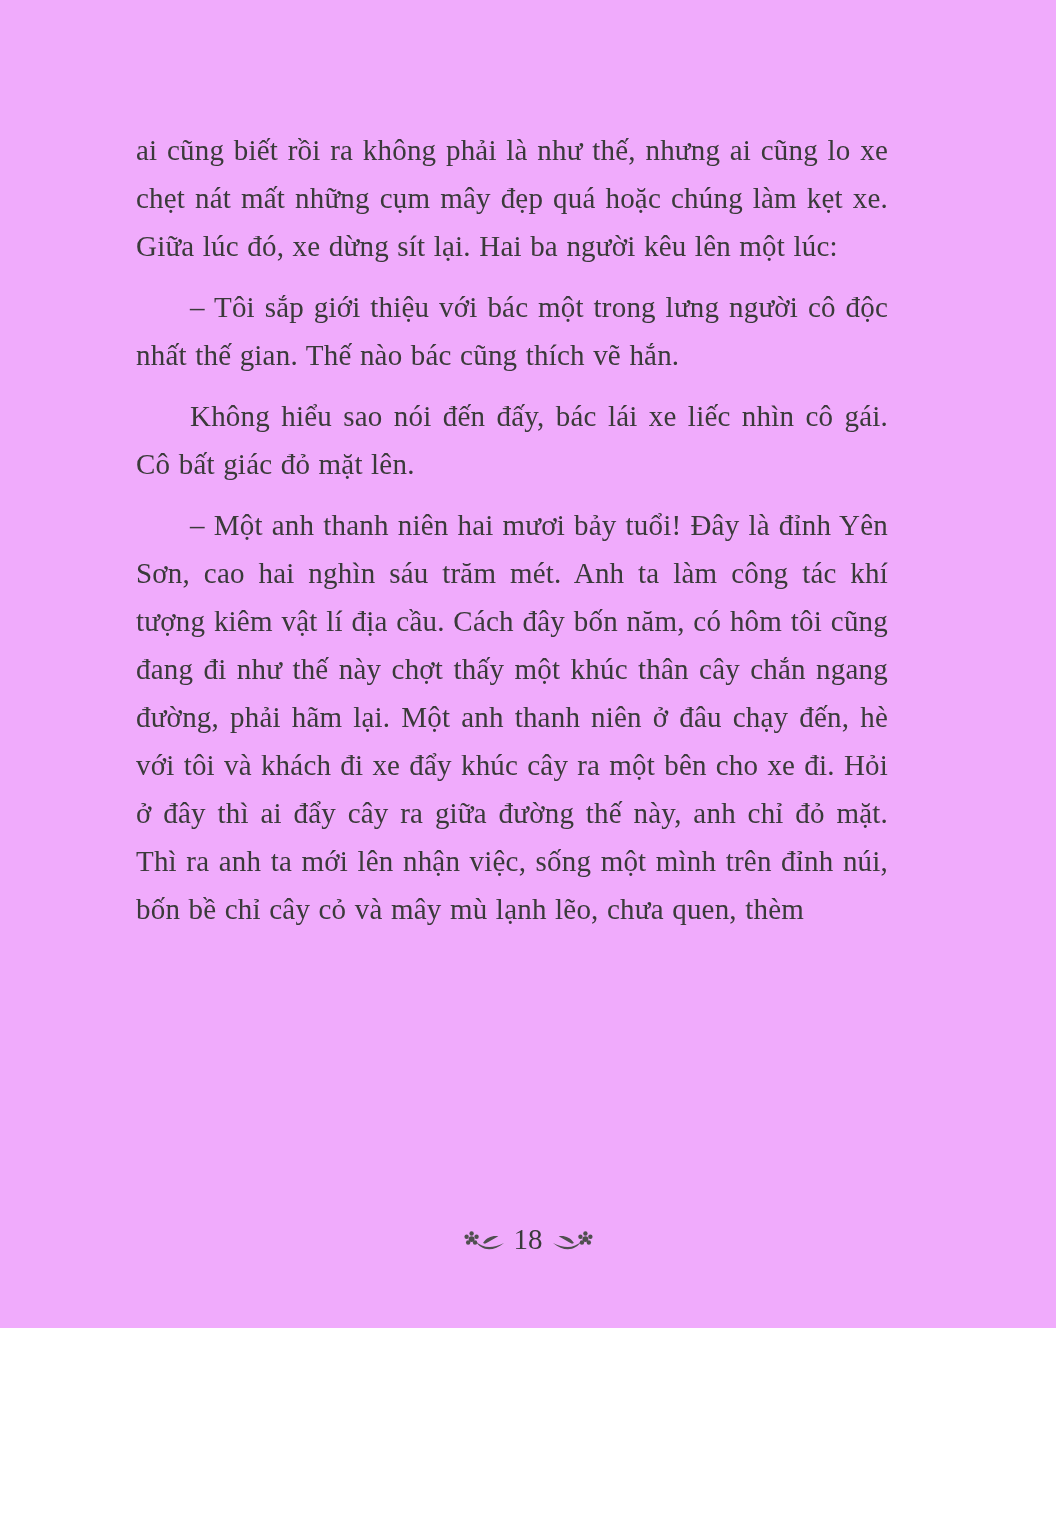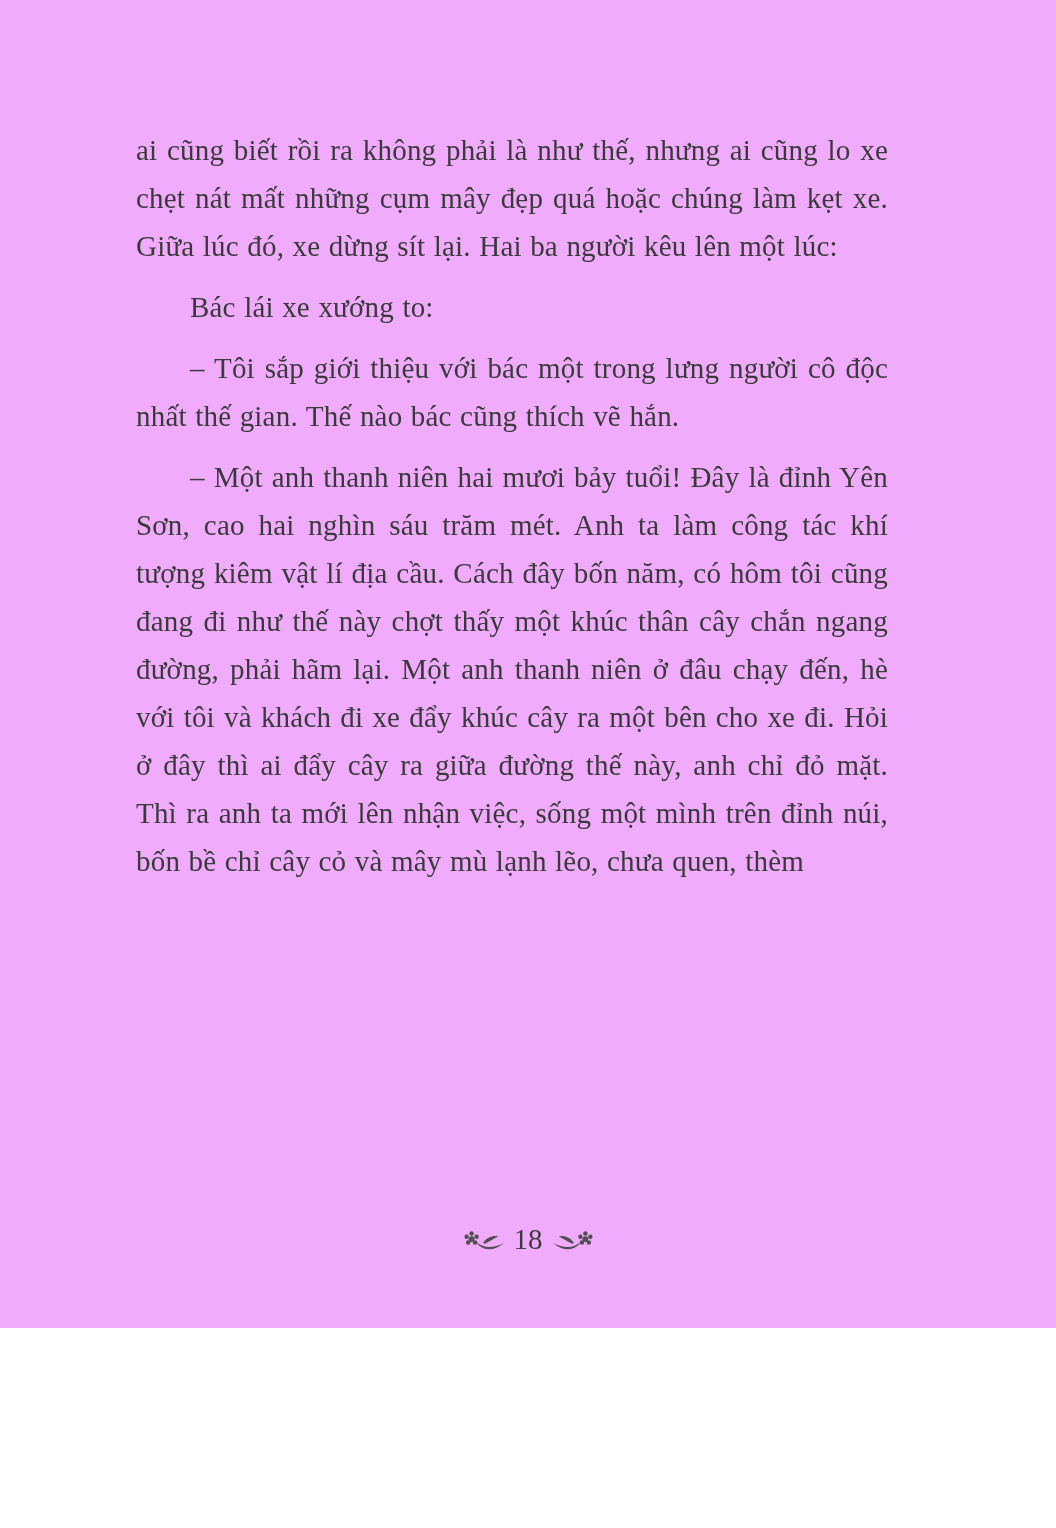--- a/index.html
+++ b/index.html
@@ -61,22 +61,22 @@
     transform: scaleX(-1);
   }
 </style>
 </head>
 <body>
 
 <div class="page">
 
   <div class="text-block">
     <p class="para no-indent">ai cũng biết rồi ra không phải là như thế, nhưng ai cũng lo xe chẹt nát mất những cụm mây đẹp quá hoặc chúng làm kẹt xe. Giữa lúc đó, xe dừng sít lại. Hai ba người kêu lên một lúc:</p>
-    <p class="para">Bác lái xe xướng to:</p>
     <p class="para">– Tôi sắp giới thiệu với bác một trong lưng người cô độc nhất thế gian. Thế nào bác cũng thích vẽ hắn.</p>
+    <p class="para">Không hiểu sao nói đến đấy, bác lái xe liếc nhìn cô gái. Cô bất giác đỏ mặt lên.</p>
     <p class="para">– Một anh thanh niên hai mươi bảy tuổi! Đây là đỉnh Yên Sơn, cao hai nghìn sáu trăm mét. Anh ta làm công tác khí tượng kiêm vật lí địa cầu. Cách đây bốn năm, có hôm tôi cũng đang đi như thế này chợt thấy một khúc thân cây chắn ngang đường, phải hãm lại. Một anh thanh niên ở đâu chạy đến, hè với tôi và khách đi xe đẩy khúc cây ra một bên cho xe đi. Hỏi ở đây thì ai đẩy cây ra giữa đường thế này, anh chỉ đỏ mặt. Thì ra anh ta mới lên nhận việc, sống một mình trên đỉnh núi, bốn bề chỉ cây cỏ và mây mù lạnh lẽo, chưa quen, thèm</p>
   </div>
 
   <div class="footer">
     <span class="ornament left">
       <svg width="42" height="26" viewBox="0 0 44 26" aria-hidden="true">
         <g fill="#4f4f4f">
           <circle cx="9" cy="11" r="3.1"></circle>
           <circle cx="9" cy="5.2" r="2.3"></circle>
           <circle cx="14.2" cy="8.6" r="2.3"></circle>

